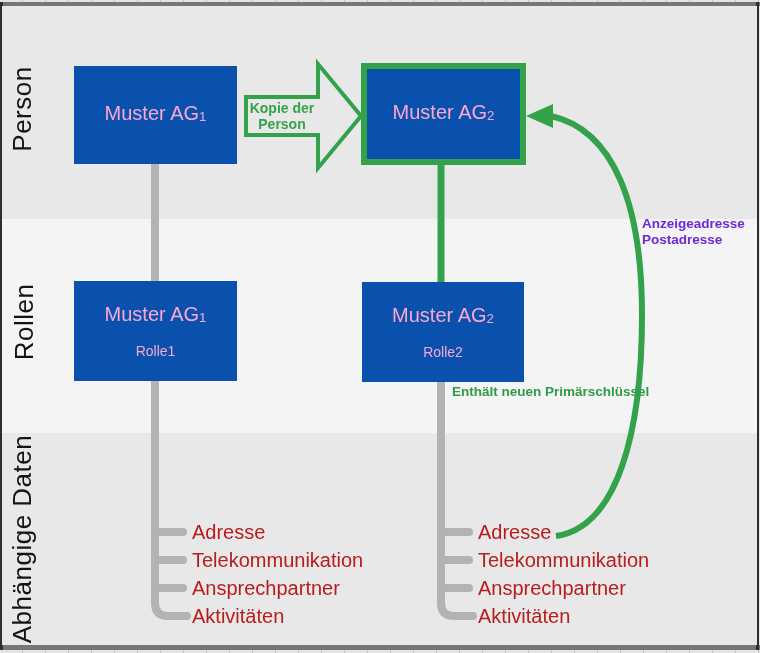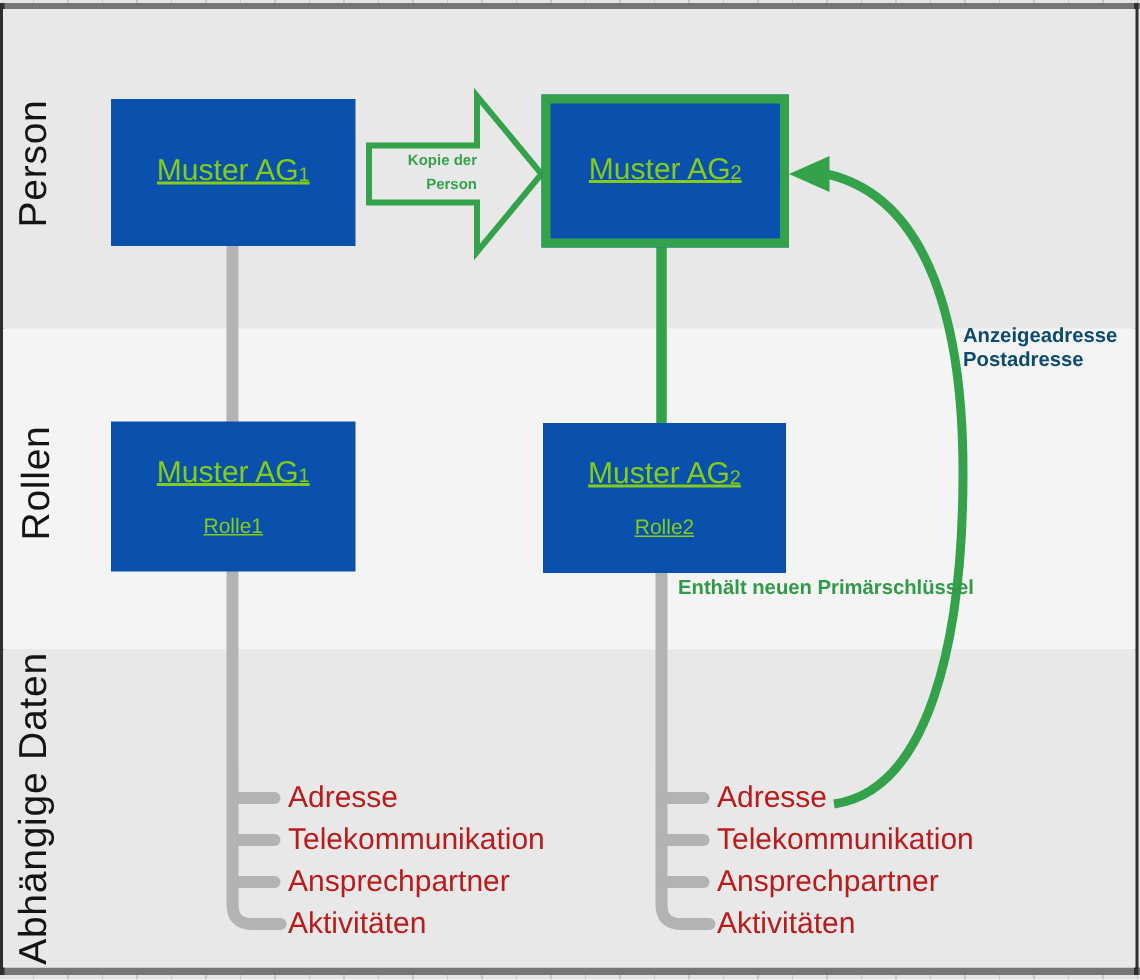--- a/index.html
+++ b/index.html
@@ -23,28 +23,28 @@
   .lane-label {
     position:absolute; transform:translate(-50%,-50%) rotate(-90deg);
     font-size:26px; color:#141414; white-space:nowrap; letter-spacing:0.5px;
   }
 
   svg.connectors { position:absolute; left:0; top:0; }
 
   .node {
     position:absolute; display:flex; flex-direction:column;
     align-items:center; justify-content:center;
-    color:#84cc16; text-align:center;text-decoration:underline;
+    color:#f9a8d4; text-align:center;
   }
   .node .title { font-size:20px; line-height:24px; }
   .node .title .sub { font-size:0.66em; vertical-align:-0.05em; }
   .node .subtitle { font-size:14px; line-height:18px;margin-top:12px; }
 
   .green-note { position:absolute; font-weight:bold; font-size:13.5px; line-height:16px; white-space:nowrap; }
-  .copy-label { position:absolute; font-weight:bold; font-size:10px; line-height:16px; text-align:right; }
+  .copy-label { position:absolute; font-weight:bold; font-size:14px; line-height:16px; text-align:center; }
 
   .dep-item { position:absolute; font-size:20px; line-height:24px; color:#b91c1c; white-space:nowrap; }
 </style>
 </head>
 <body>
 
 <div id="stage">
 
   <div class="tick-strip" style="top:0; height:2px;"></div>
   <div class="h-border" style="top:2px; height:4px;"></div>
@@ -99,21 +99,21 @@
   <div class="node" style="left:362px; top:282px; width:162px; height:100px; background:#0a51ae;">
     <div class="title"><span>Muster AG</span><span class="sub">2</span></div>
     <div class="subtitle">Rolle2</div>
   </div>
 
   <div class="copy-label" style="left:246px; top:100px; width:72px; color:#34a24b;">
     <div>Kopie der</div>
     <div>Person</div>
   </div>
 
-  <div class="green-note" style="left:642px; top:216px; color:#0c4a6e;">
+  <div class="green-note" style="left:642px; top:216px; color:#6d28d9;">
     <div>Anzeigeadresse</div>
     <div>Postadresse</div>
   </div>
 
   <div class="green-note" style="left:452px; top:384px; color:#2f9a47;">Enthält neuen Primärschlüssel</div>
 
   <div class="dep-item" style="left:192px; top:520px;">Adresse</div>
   <div class="dep-item" style="left:192px; top:548px;">Telekommunikation</div>
   <div class="dep-item" style="left:192px; top:576px;">Ansprechpartner</div>
   <div class="dep-item" style="left:192px; top:604px;">Aktivitäten</div>

